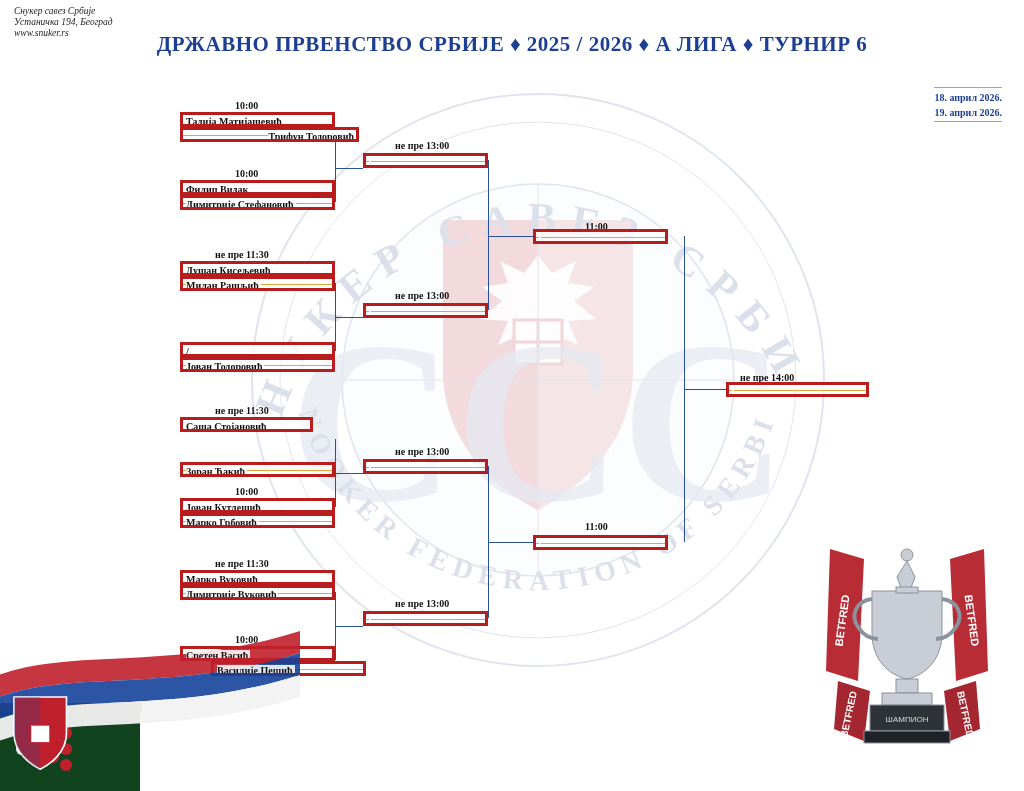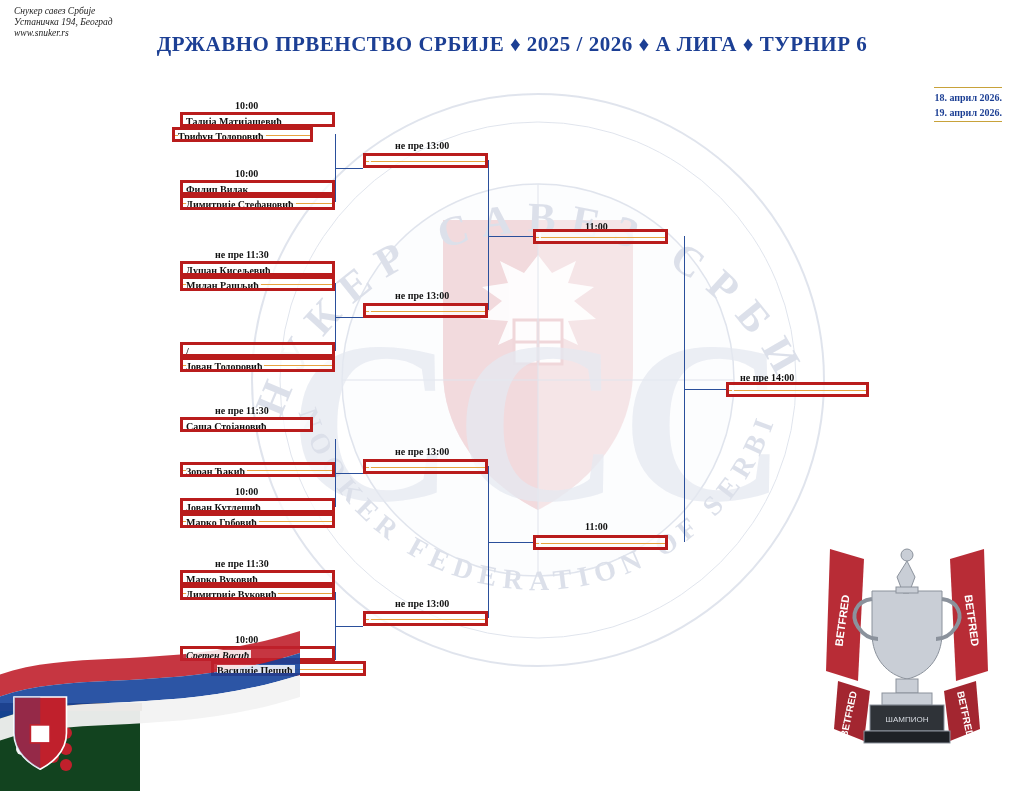--- a/index.html
+++ b/index.html
@@ -186,21 +186,21 @@
   <div class="rule"></div>
   <div>18. април 2026.</div>
   <div>19. април 2026.</div>
   <div class="rule"></div>
 </div>
 
 <div>
 
   <div class="timelabel" style="left:235px; top:100px;">10:00</div>
   <div class="slot" style="left:180px; top:112px; width:155px;"><span class="nm">Тадија Матијашевић</span></div>
-  <div class="slot bar" style="left:172px; top:127px; width:141px;"><span class="nm">Трифун Тодоровић</span></div>
+  <div class="slot bar" style="left:180px; top:127px; width:179px;text-align:right;"><span class="nm">Трифун Тодоровић</span></div>
 
   <div class="timelabel" style="left:235px; top:168px;">10:00</div>
   <div class="slot" style="left:180px; top:180px; width:155px;"><span class="nm">Филип Видак</span></div>
   <div class="slot bar" style="left:180px; top:195px; width:155px;text-decoration:underline;"><span class="nm">Димитрије Стефановић</span></div>
 
   <div class="timelabel" style="left:215px; top:249px;">не пре 11:30</div>
   <div class="slot" style="left:180px; top:261px; width:155px;"><span class="nm">Душан Кисељевић</span></div>
   <div class="slot bar" style="left:180px; top:276px; width:155px;"><span class="nm">Милан Рашљић</span></div>
 
   <div class="timelabel" style="left:215px; top:330px;"></div>
@@ -213,21 +213,21 @@
 
   <div class="timelabel" style="left:235px; top:486px;">10:00</div>
   <div class="slot" style="left:180px; top:498px; width:155px;"><span class="nm">Јован Кутлешић</span></div>
   <div class="slot bar" style="left:180px; top:513px; width:155px;"><span class="nm">Марко Грбовић</span></div>
 
   <div class="timelabel" style="left:215px; top:558px;">не пре 11:30</div>
   <div class="slot" style="left:180px; top:570px; width:155px;"><span class="nm">Марко Вуковић</span></div>
   <div class="slot bar" style="left:180px; top:585px; width:155px;"><span class="nm">Димитрије Вуковић</span></div>
 
   <div class="timelabel" style="left:235px; top:634px;">10:00</div>
-  <div class="slot" style="left:180px; top:646px; width:155px;font-style:italic;"><span class="nm">Сретен Васић</span></div>
+  <div class="slot" style="left:180px; top:646px; width:155px;"><span class="nm">Сретен Васић</span></div>
   <div class="slot bar" style="left:180px; top:661px; width:155px;margin-left:31px;"><span class="nm">Василије Пешић</span></div>
 
   <div class="vline" style="left:335px; top:134px; height:68px;"></div>
   <div class="hline" style="left:335px; top:168px; width:28px;"></div>
   <div class="vline" style="left:335px; top:283px; height:68px;"></div>
   <div class="hline" style="left:335px; top:317px; width:28px;"></div>
   <div class="vline" style="left:335px; top:439px; height:68px;"></div>
   <div class="hline" style="left:335px; top:473px; width:28px;"></div>
   <div class="vline" style="left:335px; top:592px; height:68px;"></div>
   <div class="hline" style="left:335px; top:626px; width:28px;"></div>

